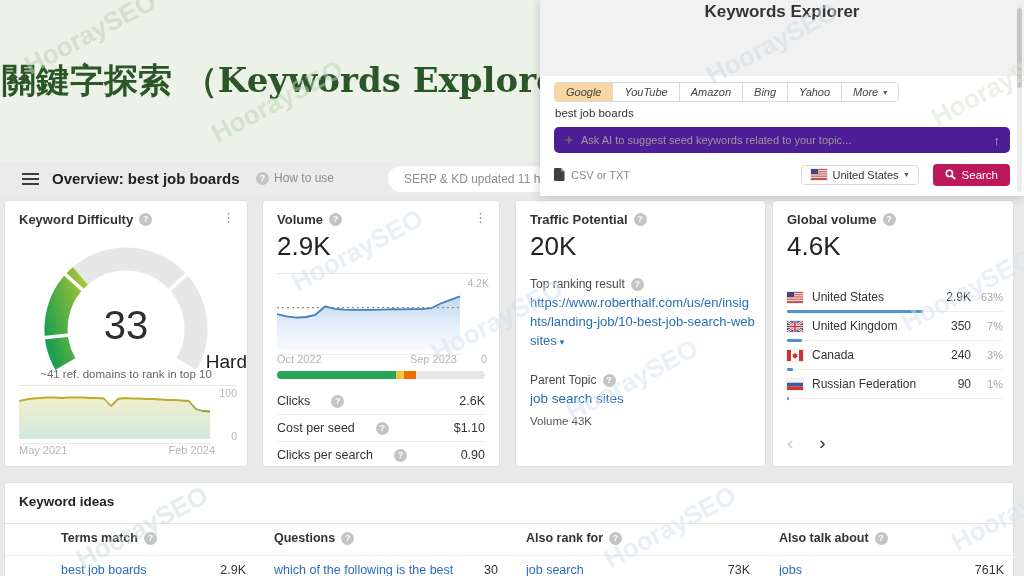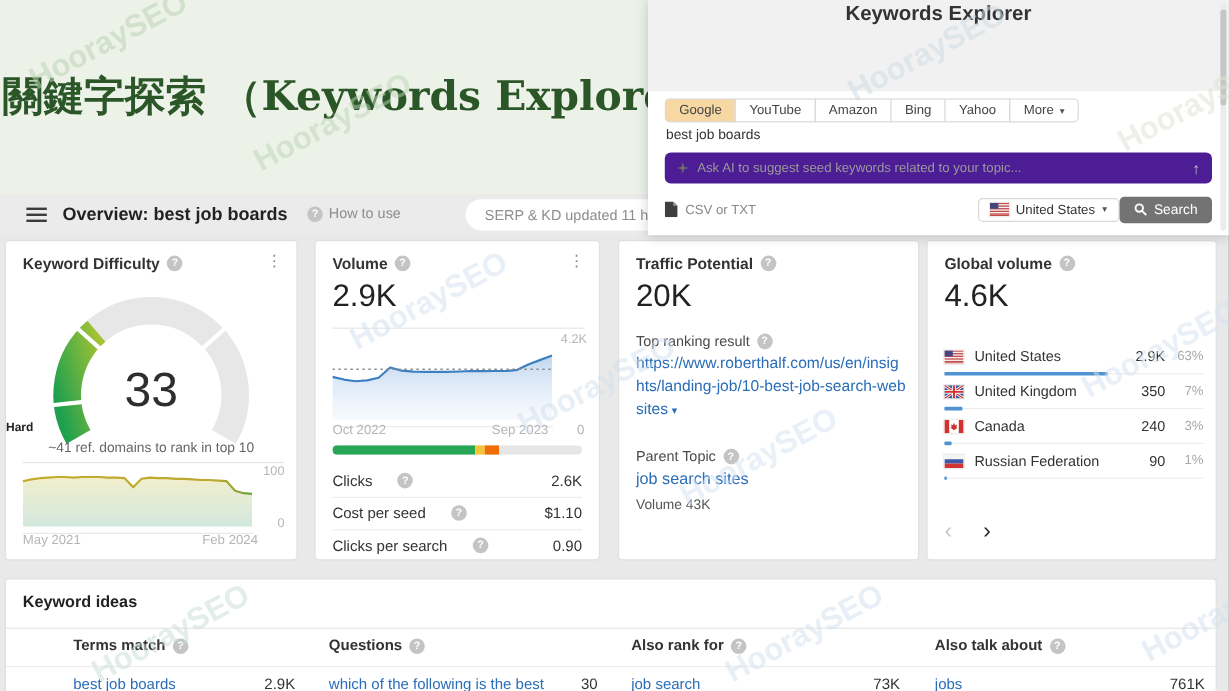--- a/index.html
+++ b/index.html
@@ -34,38 +34,38 @@
   .card-head { position:absolute; top:11px; left:14px; display:flex; align-items:center; gap:6px;
     font-size:13px; font-weight:bold; color:#333; }
   .kebab { position:absolute; top:9px; right:12px; color:#8a8a8a; font-size:13px; cursor:pointer; }
   .kebab::after { content:"\22EE"; }
   .big-val { position:absolute; left:14px; top:30px; font-size:26px; color:#222; }
 
   
   #kd-card { left:4px; top:200px; width:244px; height:267px; }
   .gauge-wrap { position:absolute; left:50%; top:36px; transform:translateX(-50%); }
   .kd-score { position:absolute; left:0; top:102px; width:100%; text-align:center; font-size:40px; color:#2e2e2e; }
-  .kd-level { position:absolute; left:0; top:150px; width:100%; text-align:left; font-size:10px; font-weight:bold; color:#222; }
+  .kd-level { position:absolute; left:0; top:150px; width:100%; text-align:right; font-size:19px; font-weight:normal; color:#222; }
   .kd-note  { position:absolute; left:0; top:167px; width:100%; text-align:center; font-size:11.5px; color:#666; }
   .kd-grid  { position:absolute; left:14px; right:10px; top:184px; border-top:1px solid #e6e6e6; }
   .kd-chart { position:absolute; left:14px; top:186px; border-bottom:1px solid #e8e8e8; }
   .ylab { position:absolute; right:10px; font-size:10.5px; color:#b5b5b5; }
   .xlab { position:absolute; font-size:11px; color:#b5b5b5; }
 
   
   #vol-card { left:262px; top:200px; width:238px; height:267px; }
   .vol-grid { position:absolute; left:14px; right:12px; top:72px; border-top:1px solid #e6e6e6; }
   .vol-chart { position:absolute; left:14px; top:73px; border-bottom:1px solid #ececec; }
   .stack-bar { position:absolute; left:14px; right:14px; top:170px; height:8px; border-radius:4px;
     overflow:hidden; display:flex; }
   .stack-bar div { height:100%; }
   .metrics { position:absolute; left:14px; right:14px; top:186px; }
   .m-row { display:flex; align-items:center; height:27px; font-size:12.5px; color:#333; }
   .m-row + .m-row { border-top:1px solid #ededed; }
-  .m-row .lbl { display:flex; align-items:flex-start; gap:21px; }
+  .m-row .lbl { display:flex; align-items:flex-end; gap:21px; }
   .m-row .val { margin-left:auto; }
 
   
   #tp-card { left:515px; top:200px; width:251px; height:267px; }
   .sub-head { position:absolute; left:14px; display:flex; align-items:center; gap:6px; font-size:12px; color:#4a4a4a; }
   a.lnk { color:#2a6db8; text-decoration:none; cursor:pointer; }
   .tp-url { position:absolute; left:14px; top:92px; width:226px; font-size:13px; line-height:19px; word-break:break-all; }
   .caret { font-size:9px; color:#2a6db8; margin-left:3px; }
   .tp-topic { position:absolute; left:14px; top:190px; font-size:13.5px; }
   .tp-vol { position:absolute; left:14px; top:214px; font-size:11.5px; color:#555; }
@@ -97,37 +97,37 @@
 
   
   .kx-panel { position:absolute; left:540px; top:0; width:484px; height:196px; background:#fff;
     box-shadow:0 1px 10px rgba(0,0,0,.2); z-index:30; }
   .kx-header { position:absolute; left:0; top:0; width:100%; height:76px; background:#f1f1f2; }
   .kx-title { position:absolute; left:0; top:2px; width:100%; text-align:center; font-size:17px; font-weight:bold; color:#333; }
   .kx-sub { position:absolute; left:50%; transform:translateX(-50%); top:27px; width:446px; text-align:center;
     font-size:10.5px; line-height:1.4; color:#8b8b8b; }
   .tabs { position:absolute; left:14px; top:82px; display:inline-flex; }
   .tab { border:1px solid #d9d9d9; margin-left:-1px; padding:3px 11px; font-size:11px; color:#444;
-    background:#fff; cursor:pointer; display:flex; align-items:center; gap:5px; }
+    background:#fff; cursor:pointer; display:flex; align-items:center; gap:5px;font-style:italic; }
   .tab:first-child { border-radius:4px 0 0 4px; margin-left:0; }
   .tab:last-child { border-radius:0 4px 4px 0; }
   .tab.active { background:#f8d8a2; position:relative; z-index:1; }
   .tab .tcaret { font-size:8px; color:#555; }
   .kx-kw { position:absolute; left:15px; top:107px; font-size:11.5px; color:#333; cursor:text; }
   .ai-bar { position:absolute; left:14px; right:14px; top:127px; height:26px; background:#4c1d95;
     border-radius:5px; display:flex; align-items:center; gap:7px; padding:0 10px; cursor:text; }
   .ai-bar .ph { font-size:11px; color:#999; }
   .ai-bar .up { margin-left:auto; font-size:13px; color:#c2c2c2; cursor:pointer; }
   .kx-foot { position:absolute; left:14px; right:14px; top:162px; height:25px; display:flex; align-items:center; }
   .csv { display:flex; align-items:center; gap:6px; font-size:11px; color:#8a8a8a; cursor:pointer; }
   .country-btn { margin-left:auto; display:flex; align-items:center; gap:6px; border:1px solid #d8d8d8;
     border-radius:4px; background:#fff; padding:3px 9px; font-size:11px; color:#333; cursor:pointer; }
   .country-btn .flag { width:16px; height:11px; font-size:0; box-shadow:0 0 0 1px rgba(0,0,0,.08); }
   .country-btn .ccaret { font-size:8px; color:#555; }
-  .search-btn { margin-left:0; display:flex; align-items:center; gap:6px; background:#737373;
+  .search-btn { margin-left:14px; display:flex; align-items:center; gap:6px; background:#be185d;
     border:none; border-radius:4px; padding:5px 12px; font-size:11.5px; color:#fff; cursor:pointer;
     font-family:inherit; }
   .kx-scroll { position:absolute; right:2px; top:2px; width:5px; height:190px; background:#ececec; border-radius:3px; }
   .kx-thumb { position:absolute; left:0; top:6px; width:5px; height:80px; background:#c6c6c6; border-radius:3px; }
 </style>
 </head>
 <body>
 
 <div class="screen">
 

